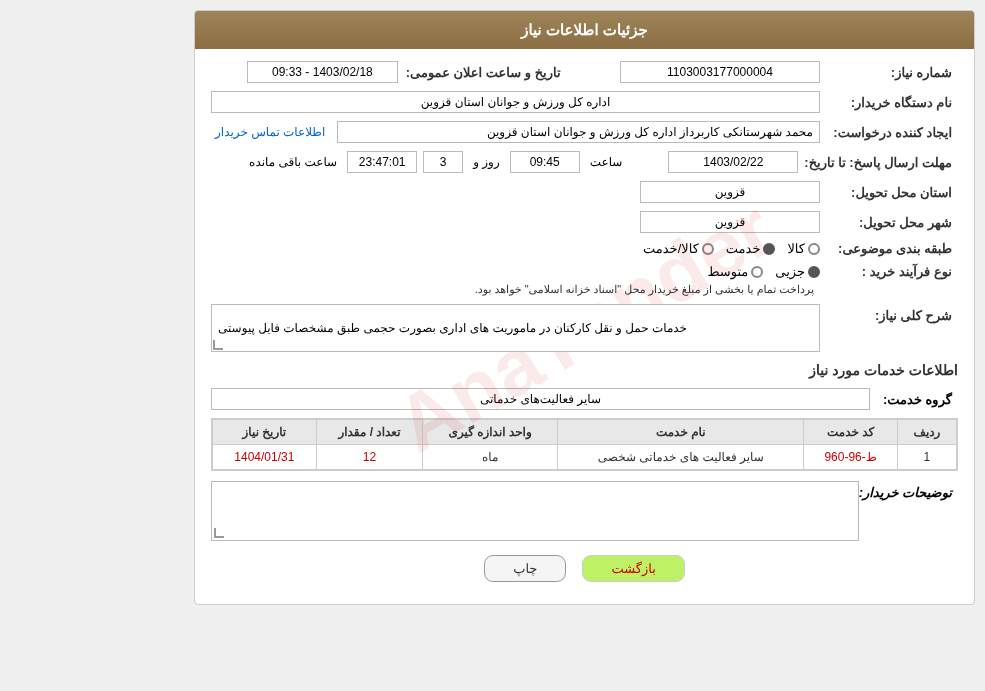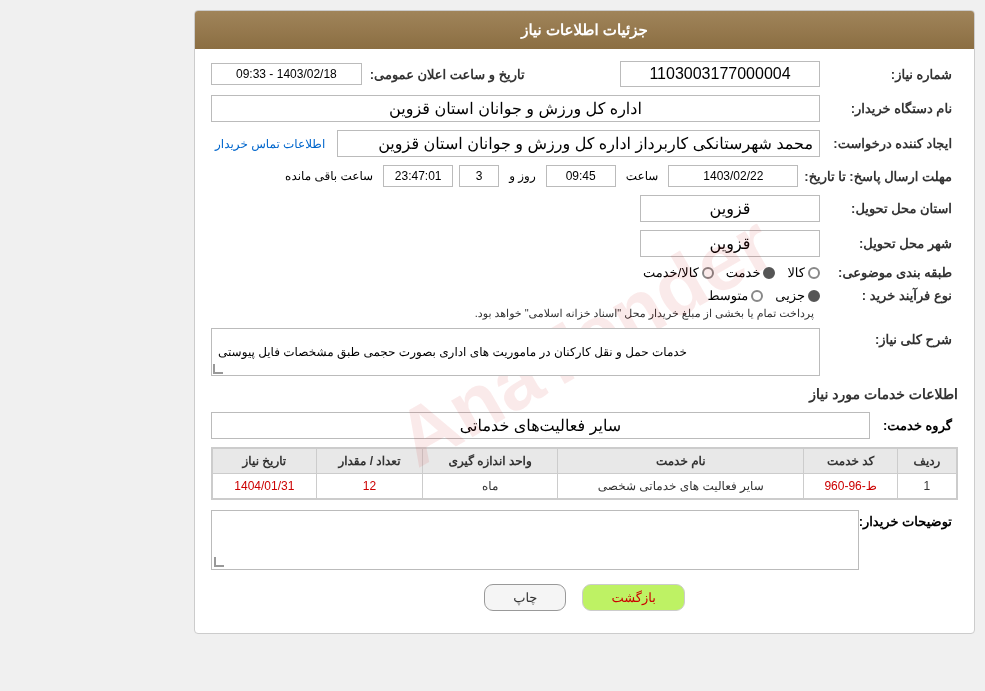--- a/index.html
+++ b/index.html
@@ -44,21 +44,21 @@
       white-space: nowrap;
       min-width: 130px;
       text-align: right;
       padding-right: 6px;
     }
     .value-box {
       border: 1px solid #bbb;
       background: #fff;
       padding: 3px 6px;
       min-height: 22px;
-      font-size: 16px;
+      font-size: 12px;
       text-align: center;
       direction: rtl;
     }
     .value-box-wide {
       flex: 1;
       text-align: right;
     }
     .link-blue {
       color: #0066cc;
       cursor: pointer;
@@ -66,20 +66,21 @@
       white-space: nowrap;
       padding: 0 4px;
     }
     .date-number-field {
       border: 1px solid #bbb;
       padding: 3px 24px;
       min-width: 130px;
       text-align: center;
       font-size: 12px;
       background: #fff;
+      margin-left: 36px;
     }
     .time-field {
       border: 1px solid #bbb;
       padding: 3px 6px;
       min-width: 70px;
       text-align: center;
       font-size: 12px;
       background: #fff;
     }
     .small-field {
@@ -174,20 +175,21 @@
     }
     table td.black-text {
       color: #333;
       margin-top: 48px;
     }
     .buyer-desc-section {
       display: flex;
       align-items: flex-start;
       margin-bottom: 10px;
       margin-top: 8px;
+      font-style: italic;
     }
     .buyer-desc-label {
       font-weight: bold;
       min-width: 80px;
       text-align: right;
       padding-right: 6px;
       padding-top: 4px;
     }
     .buyer-desc-box {
       flex: 1;

